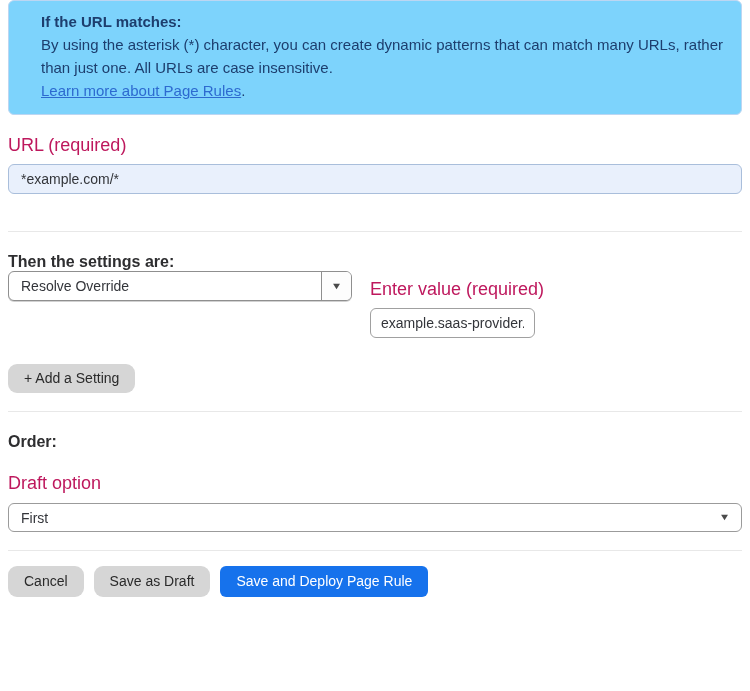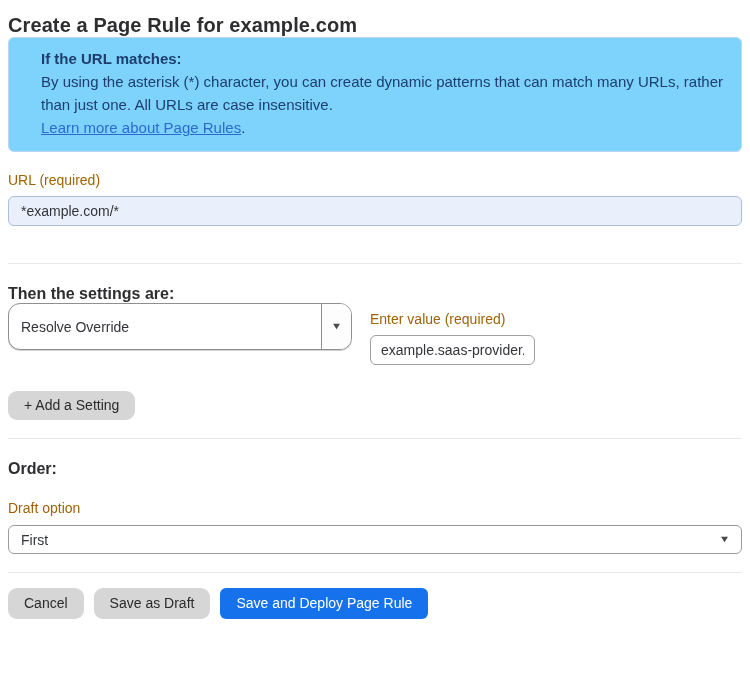--- a/index.html
+++ b/index.html
@@ -32,22 +32,22 @@
   .info-box .info-heading { font-weight: 700; }
   .info-box .info-link {
     color: #2d6ad0;
     text-decoration: underline;
     cursor: pointer;
   }
   .info-box .info-link-suffix { color: #1d3e6e; }
 
   
   .field-label {
-    font-size: 14px;
-    color: #a16207;
+    font-size: 18px;
+    color: #be185d;
     margin-top: 20px;
     margin-bottom: 8px;
   }
 
   .url-input {
     display: block;
     width: 100%;
     height: 30px;
     background: #e9f0fc;
     border: 1px solid #a9bedb;
@@ -77,24 +77,24 @@
 
   
   .settings-row { display: flex; align-items: flex-start; }
   .settings-col-left { width: 344px; }
   .settings-col-right { margin-left: 18px; margin-top: 8px; }
 
   .combo {
     display: flex;
     align-items: stretch;
     width: 344px;
-    height: 47px;
+    height: 30px;
     background: #ffffff;
     border: 1px solid #8f8f8f;
-    border-radius: 12px;
+    border-radius: 6px;
     box-shadow: 0 1px 0 rgba(0,0,0,0.18);
     cursor: pointer;
     overflow: hidden;
   }
   .combo-text {
     flex: 1;
     display: flex;
     align-items: center;
     padding: 0 12px;
     font-size: 14px;
@@ -173,21 +173,20 @@
     margin-top: 15px;
     display: flex;
     gap: 10px;
   }
 </style>
 </head>
 <body>
 
 <div class="container">
 
-  <h1 class="page-title">Create a Page Rule for example.com</h1>
 
   <div class="info-box">
     <div class="info-heading">If the URL matches:</div>
     <div class="info-body">By using the asterisk (*) character, you can create dynamic patterns that can match many URLs, rather than just one. All URLs are case insensitive.</div>
     <div>
       <a class="info-link">Learn more about Page Rules</a><span class="info-link-suffix">.</span>
     </div>
   </div>
 
   <div class="field-label">URL (required)</div>

